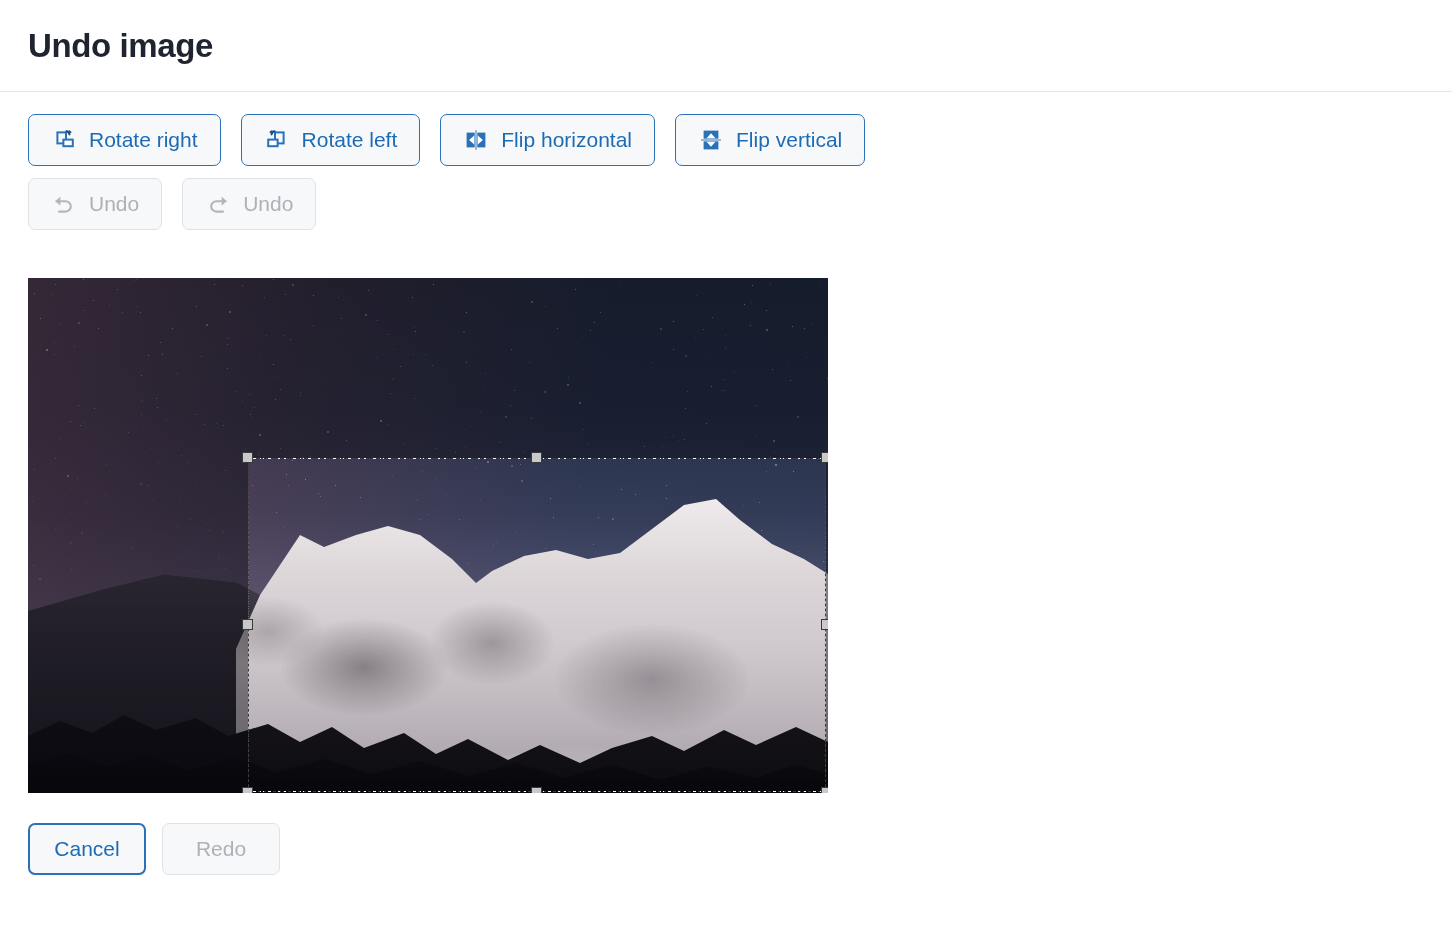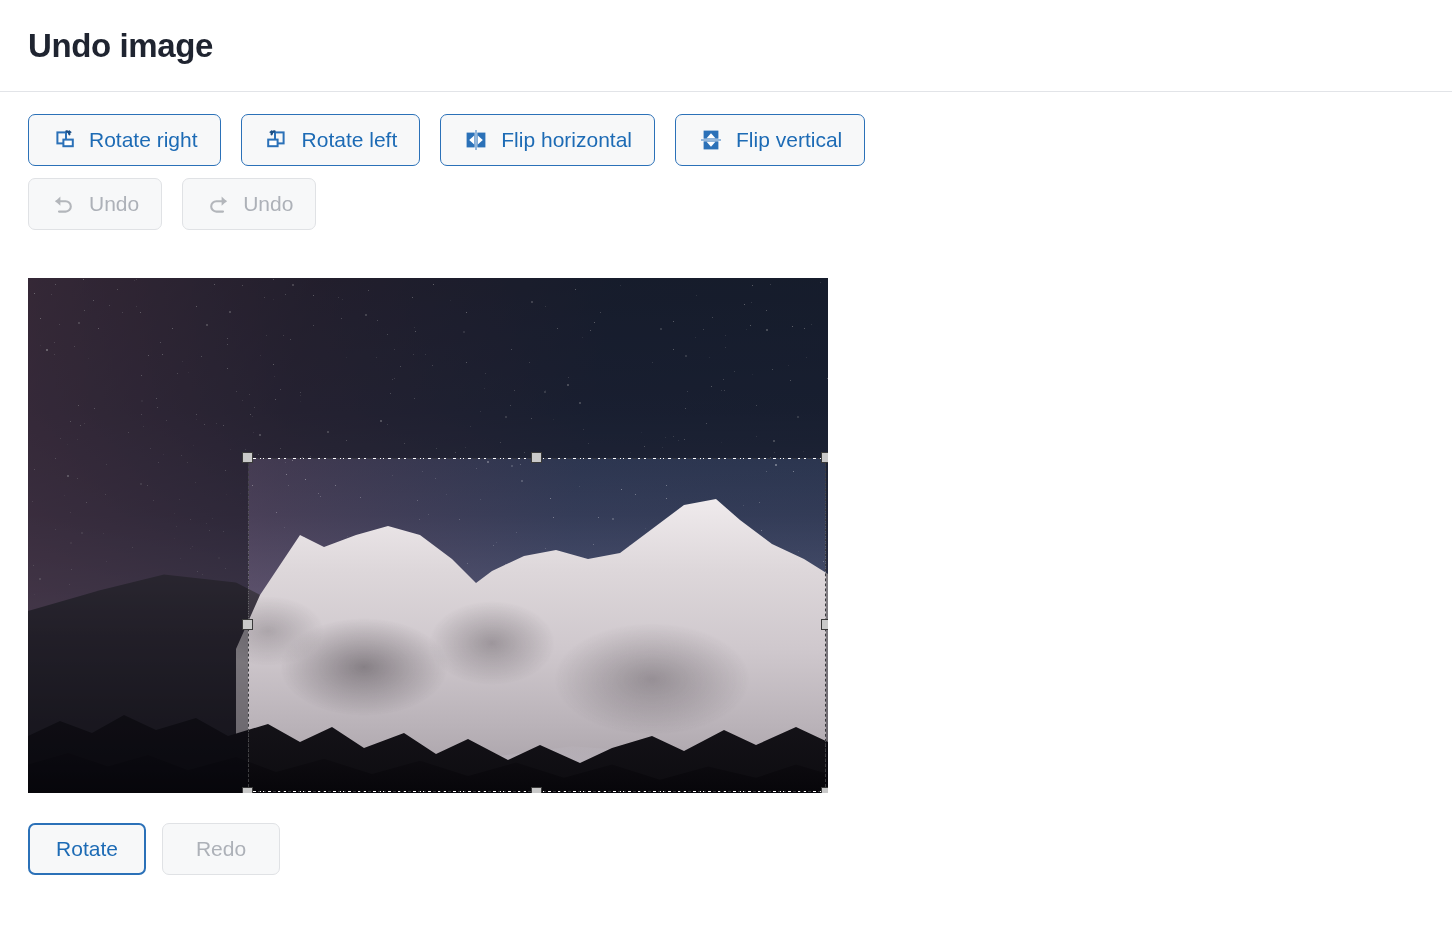--- a/index.html
+++ b/index.html
@@ -791,15 +791,15 @@
       <span class="crop-handle h-w"></span>
       <span class="crop-handle h-e"></span>
       <span class="crop-handle h-sw"></span>
       <span class="crop-handle h-s"></span>
       <span class="crop-handle h-se"></span>
     </div>
   </div>
 </div>
 
 <div class="footer-actions">
-  <button class="action-btn">Rotate</button>
+  <button class="action-btn">Cancel</button>
   <button class="action-btn is-disabled">Redo</button>
 </div>
 
 </body></html>

